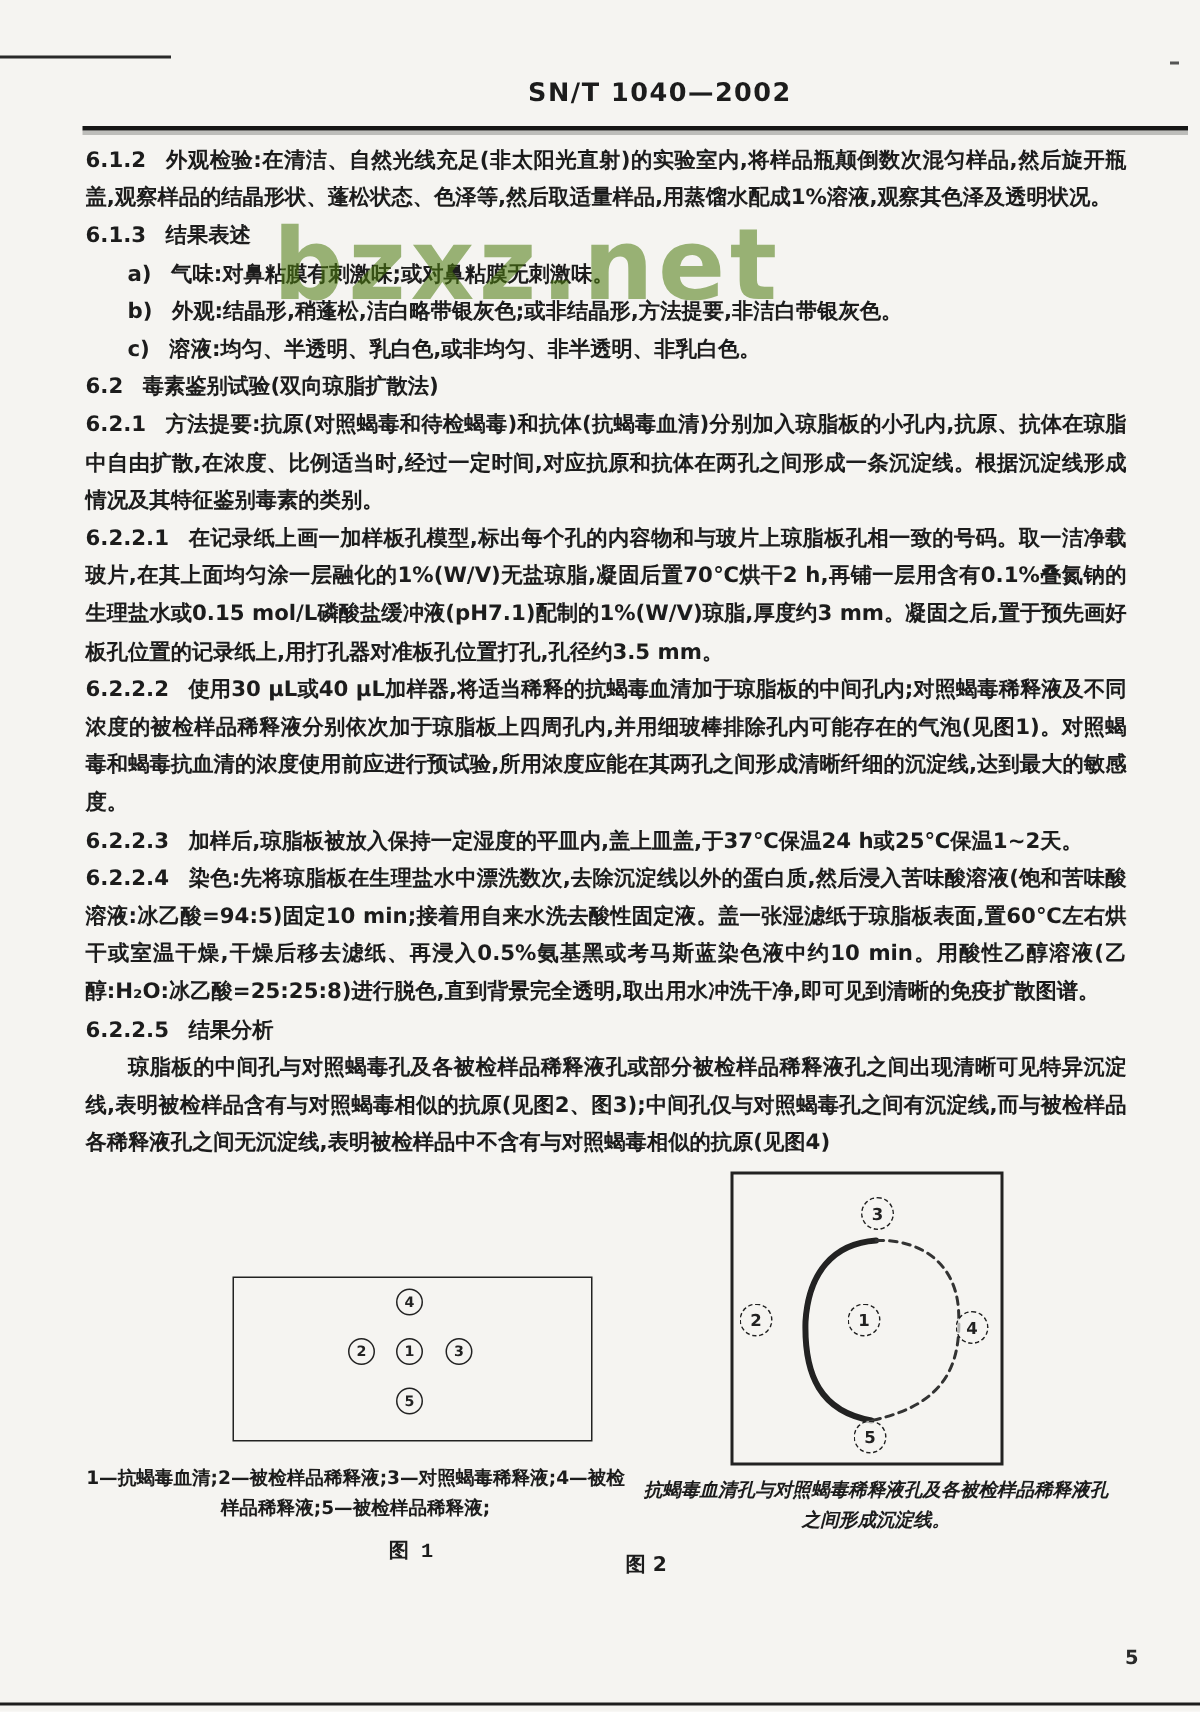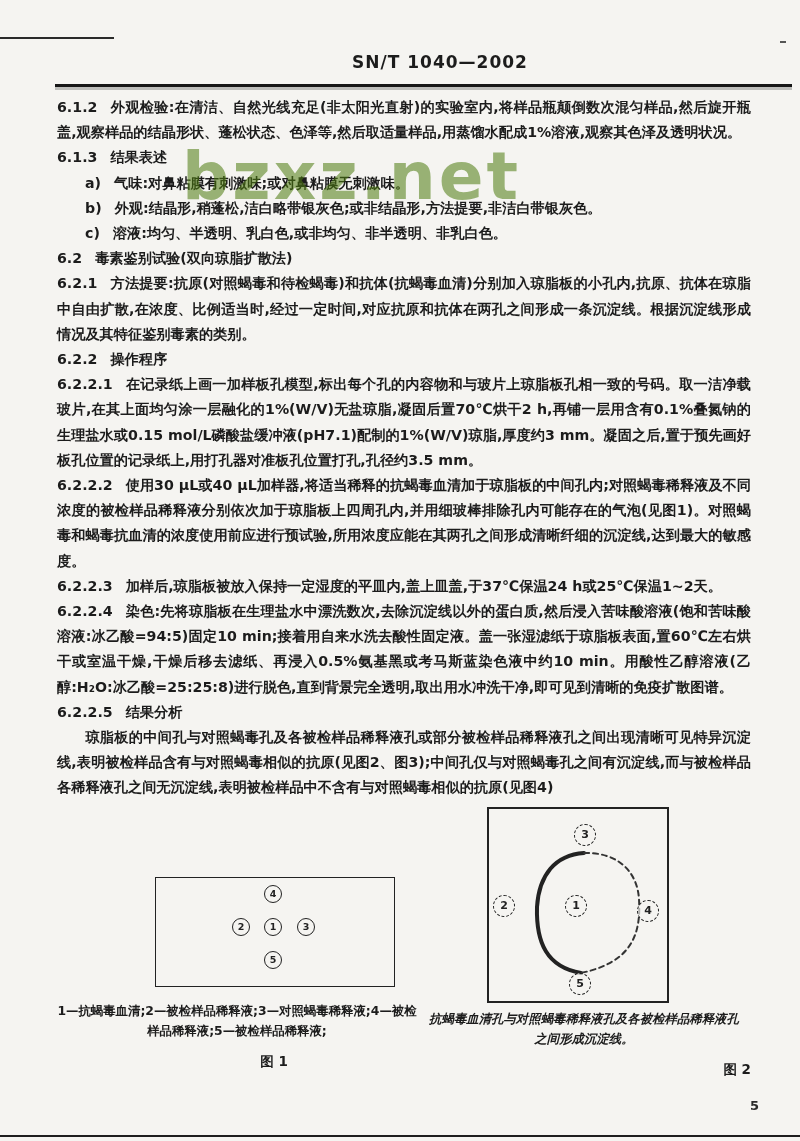--- a/index.html
+++ b/index.html
@@ -69,22 +69,22 @@
   .f2-right{left:148px;top:91px;}
   .f2-bottom{left:80px;top:164px;}
 
   .blob-svg{position:absolute;left:0;top:0;z-index:1;}
 
   .fig-caption{
     font-size:12.4px;line-height:20px;font-weight:600;
     text-align:center;margin:0;
   }
   .fig-caption-2{text-align:center;padding:0 6px;font-style:italic;}
-  .fig-title{text-align:right;font-size:13.5px;font-weight:bold;margin-top:8px;}
-  .fig-title-1{width:238px;margin-left:98px;text-align:center;}
+  .fig-title{text-align:left;font-size:13.5px;font-weight:bold;margin-top:8px;}
+  .fig-title-1{width:238px;margin-left:98px;text-align:center;font-family:Liberation Mono, monospace;}
 
   .page-number{position:absolute;top:1098px;left:750px;font-size:13px;font-weight:600;color:#2a2a2a;}
 </style>
 </head>
 <body>
 
 <div class="page">
 
   <div class="artifact-top-left"></div>
   <div class="artifact-top-right"></div>
@@ -101,21 +101,20 @@
     <p class="para"><span class="lbl">6.1.3</span><span>结果表述</span></p>
 
     <p class="para list-item"><span class="lbl">a)</span><span>气味:对鼻粘膜有刺激味;或对鼻粘膜无刺激味。</span></p>
     <p class="para list-item"><span class="lbl">b)</span><span>外观:结晶形,稍蓬松,洁白略带银灰色;或非结晶形,方法提要,非洁白带银灰色。</span></p>
     <p class="para list-item"><span class="lbl">c)</span><span>溶液:均匀、半透明、乳白色,或非均匀、非半透明、非乳白色。</span></p>
 
     <p class="para"><span class="lbl">6.2</span><span>毒素鉴别试验(双向琼脂扩散法)</span></p>
 
     <p class="para"><span class="lbl">6.2.1</span><span>方法提要:抗原(对照蝎毒和待检蝎毒)和抗体(抗蝎毒血清)分别加入琼脂板的小孔内,抗原、抗体在琼脂中自由扩散,在浓度、比例适当时,经过一定时间,对应抗原和抗体在两孔之间形成一条沉淀线。根据沉淀线形成情况及其特征鉴别毒素的类别。</span></p>
 
-    <p class="para"><span class="lbl">6.2.2</span><span>操作程序</span></p>
 
     <p class="para"><span class="lbl">6.2.2.1</span><span>在记录纸上画一加样板孔模型,标出每个孔的内容物和与玻片上琼脂板孔相一致的号码。取一洁净载玻片,在其上面均匀涂一层融化的1%(W/V)无盐琼脂,凝固后置70℃烘干2 h,再铺一层用含有0.1%叠氮钠的生理盐水或0.15 mol/L磷酸盐缓冲液(pH7.1)配制的1%(W/V)琼脂,厚度约3 mm。凝固之后,置于预先画好板孔位置的记录纸上,用打孔器对准板孔位置打孔,孔径约3.5 mm。</span></p>
 
     <p class="para"><span class="lbl">6.2.2.2</span><span>使用30 μL或40 μL加样器,将适当稀释的抗蝎毒血清加于琼脂板的中间孔内;对照蝎毒稀释液及不同浓度的被检样品稀释液分别依次加于琼脂板上四周孔内,并用细玻棒排除孔内可能存在的气泡(见图1)。对照蝎毒和蝎毒抗血清的浓度使用前应进行预试验,所用浓度应能在其两孔之间形成清晰纤细的沉淀线,达到最大的敏感度。</span></p>
 
     <p class="para"><span class="lbl">6.2.2.3</span><span>加样后,琼脂板被放入保持一定湿度的平皿内,盖上皿盖,于37℃保温24 h或25℃保温1~2天。</span></p>
 
     <p class="para"><span class="lbl">6.2.2.4</span><span>染色:先将琼脂板在生理盐水中漂洗数次,去除沉淀线以外的蛋白质,然后浸入苦味酸溶液(饱和苦味酸溶液:冰乙酸=94:5)固定10 min;接着用自来水洗去酸性固定液。盖一张湿滤纸于琼脂板表面,置60℃左右烘干或室温干燥,干燥后移去滤纸、再浸入0.5%氨基黑或考马斯蓝染色液中约10 min。用酸性乙醇溶液(乙醇:H₂O:冰乙酸=25:25:8)进行脱色,直到背景完全透明,取出用水冲洗干净,即可见到清晰的免疫扩散图谱。</span></p>
 
     <p class="para"><span class="lbl">6.2.2.5</span><span>结果分析</span></p>

